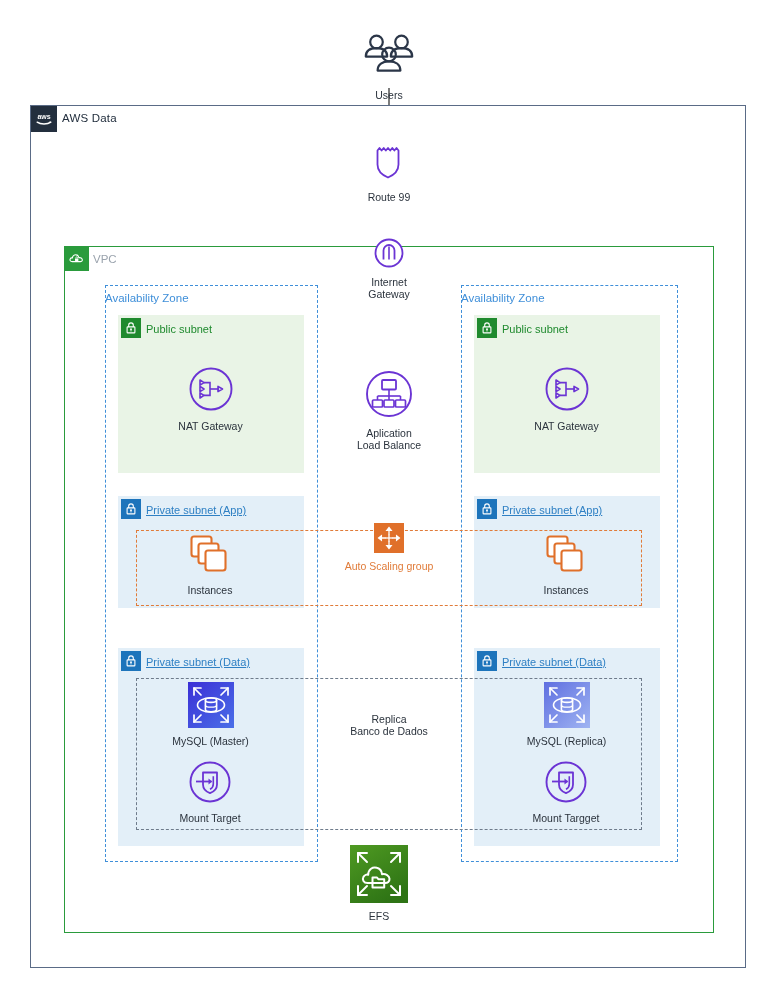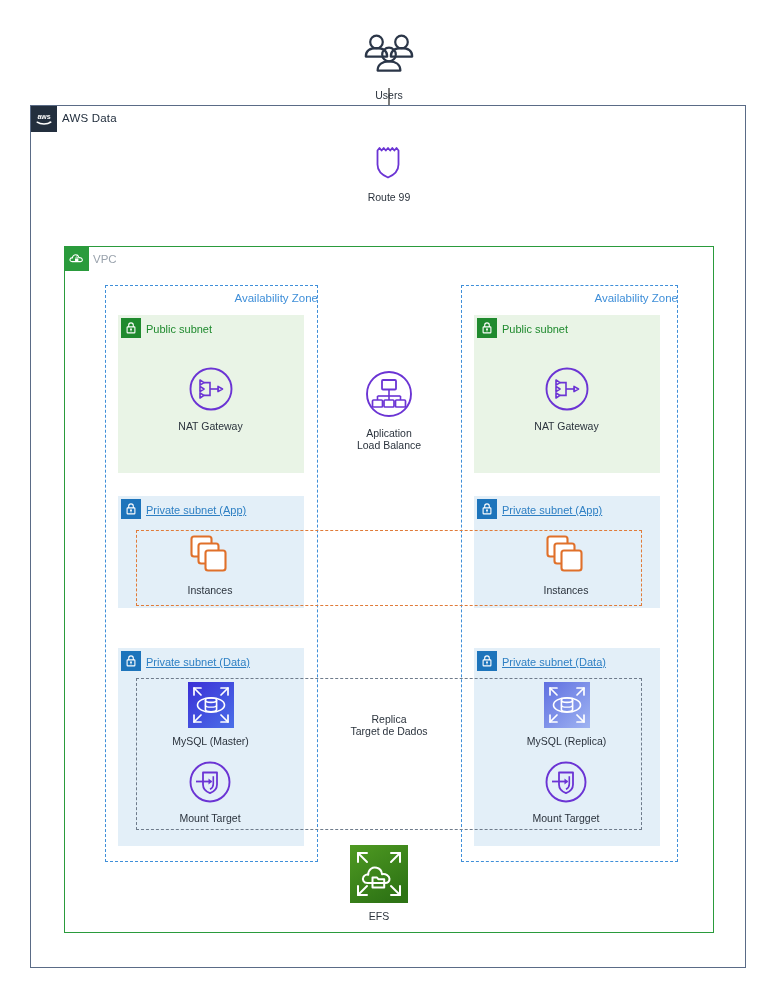--- a/index.html
+++ b/index.html
@@ -32,21 +32,21 @@
     display:flex;align-items:center;justify-content:center;
   }
   .vpc-label{
     position:absolute;font-size:11.5px;color:#9aa3ad;white-space:nowrap;
   }
 
   
   .az{border:1.6px dashed #3f8fd9;background:transparent;}
   .az-label{
     position:absolute;font-size:11.5px;color:#3f8fd9;white-space:nowrap;
-    text-align:right;
+    text-align:left;
   }
 
   
   .subnet{}
   .subnet.public{background:#e9f4e6;}
   .subnet.private{background:#e3eff8;}
   .sub-badge{
     position:absolute;width:20px;height:20px;
     display:flex;align-items:center;justify-content:center;
   }
@@ -354,44 +354,75 @@
     <span class="glyph">
       <svg width="44" height="44" viewBox="0 0 44 44">
         <path d="M10.5,10.5 L12.5,8.0 L14.6,10.5 L16.7,8.0 L18.8,10.5 L21,8.0 L23.2,10.5 L25.3,8.0
                  L27.4,10.5 L29.5,8.0 L31.5,10.5 L31.5,24.5 C31.5,31.5 26.0,35.4 21,37.5
                  C16,35.4 10.5,31.5 10.5,24.5 Z" fill="none" stroke="#6b34d4" stroke-width="1.8" stroke-linejoin="round"></path>
       </svg>
     </span>
     <span class="caption">Route 99</span>
   </div>
 
+  <div class="node" style="left:349px;top:237px;width:80px;">
+    <span class="glyph">
+      <svg width="32" height="32" viewBox="0 0 32 32">
+        <circle cx="16" cy="16" r="13.5" fill="#ffffff" stroke="#6b34d4" stroke-width="1.8"></circle>
+        <path d="M10.5,22.5 L10.5,13.5 A5.5,5.5 0 0 1 21.5,13.5 L21.5,22.5" fill="none" stroke="#6b34d4" stroke-width="1.8"></path>
+        <line x1="16" y1="9.5" x2="16" y2="22.5" stroke="#6b34d4" stroke-width="1.6"></line>
+      </svg>
+    </span>
+    <span class="caption">Internet
+Gateway</span>
+  </div>
 
   <div class="node" style="left:339px;top:368px;width:100px;">
     <span class="glyph">
       <svg width="52" height="52" viewBox="0 0 52 52">
         <circle cx="26" cy="26" r="22" fill="none" stroke="#6b34d4" stroke-width="1.9"></circle>
         <rect x="19" y="12" width="14" height="9.5" rx="1" fill="none" stroke="#6b34d4" stroke-width="1.8"></rect>
         <line x1="26" y1="21.5" x2="26" y2="28" stroke="#6b34d4" stroke-width="1.6"></line>
         <line x1="14.5" y1="28" x2="37.5" y2="28" stroke="#6b34d4" stroke-width="1.6"></line>
         <line x1="14.5" y1="28" x2="14.5" y2="32" stroke="#6b34d4" stroke-width="1.6"></line>
         <line x1="26" y1="28" x2="26" y2="32" stroke="#6b34d4" stroke-width="1.6"></line>
         <line x1="37.5" y1="28" x2="37.5" y2="32" stroke="#6b34d4" stroke-width="1.6"></line>
         <rect x="9.5" y="32" width="10" height="7" rx="1" fill="none" stroke="#6b34d4" stroke-width="1.7"></rect>
         <rect x="21" y="32" width="10" height="7" rx="1" fill="none" stroke="#6b34d4" stroke-width="1.7"></rect>
         <rect x="32.5" y="32" width="10" height="7" rx="1" fill="none" stroke="#6b34d4" stroke-width="1.7"></rect>
       </svg>
     </span>
     <span class="caption">Aplication
 Load Balance</span>
   </div>
 
+  <div class="node" style="left:324px;top:523px;width:130px;">
+    <span class="glyph">
+      <svg width="30" height="30" viewBox="0 0 30 30">
+        <rect x="0" y="0" width="30" height="30" fill="#e0702a"></rect>
+        <g stroke="#ffffff" stroke-width="1.3" fill="#ffffff" stroke-linecap="round">
+          <line x1="15" y1="5.5" x2="15" y2="11.5"></line>
+          <path d="M12.8,7.4 L15,4.6 L17.2,7.4 Z"></path>
+          <line x1="15" y1="18.5" x2="15" y2="24.5"></line>
+          <path d="M12.8,22.6 L15,25.4 L17.2,22.6 Z"></path>
+          <line x1="5.5" y1="15" x2="11.5" y2="15"></line>
+          <path d="M7.4,12.8 L4.6,15 L7.4,17.2 Z"></path>
+          <line x1="18.5" y1="15" x2="24.5" y2="15"></line>
+          <path d="M22.6,12.8 L25.4,15 L22.6,17.2 Z"></path>
+        </g>
+        <line x1="15" y1="11.5" x2="15" y2="18.5" stroke="#ffffff" stroke-width="1.3"></line>
+        <line x1="11.5" y1="15" x2="18.5" y2="15" stroke="#ffffff" stroke-width="1.3"></line>
+      </svg>
+    </span>
+    <span class="caption orange">Auto Scaling group</span>
+  </div>
 
   <div class="node" style="left:329px;top:713px;width:120px;">
     <span class="caption" style="margin-top:0;">Replica
-Target de Dados</span>
+Banco de Dados</span>
   </div>
 
   <div class="node" style="left:340px;top:845px;width:78px;">
     <span class="glyph">
       <svg width="58" height="58" viewBox="0 0 58 58">
         <defs>
           <linearGradient id="efsG" x1="0" y1="0" x2="0.6" y2="1">
             <stop offset="0%" stop-color="#4f9a22"></stop>
               <stop offset="100%" stop-color="#2e7415"></stop>
           </linearGradient>

